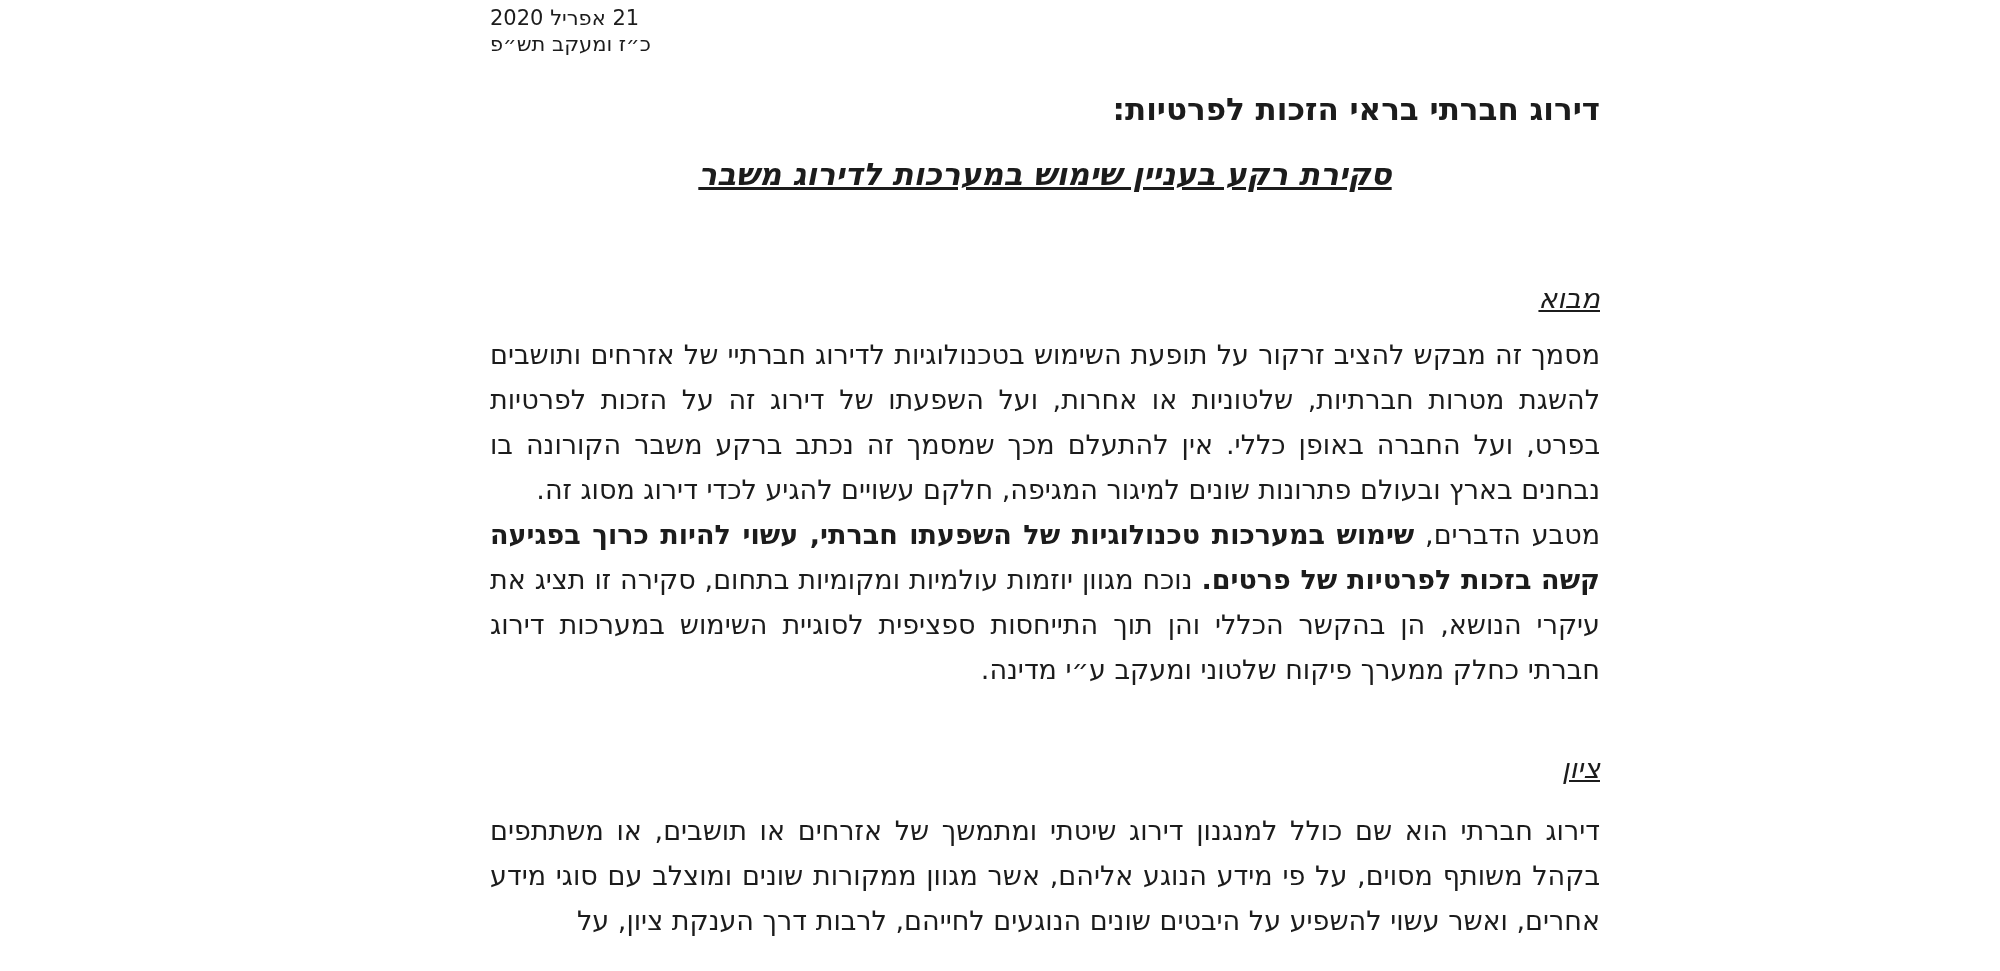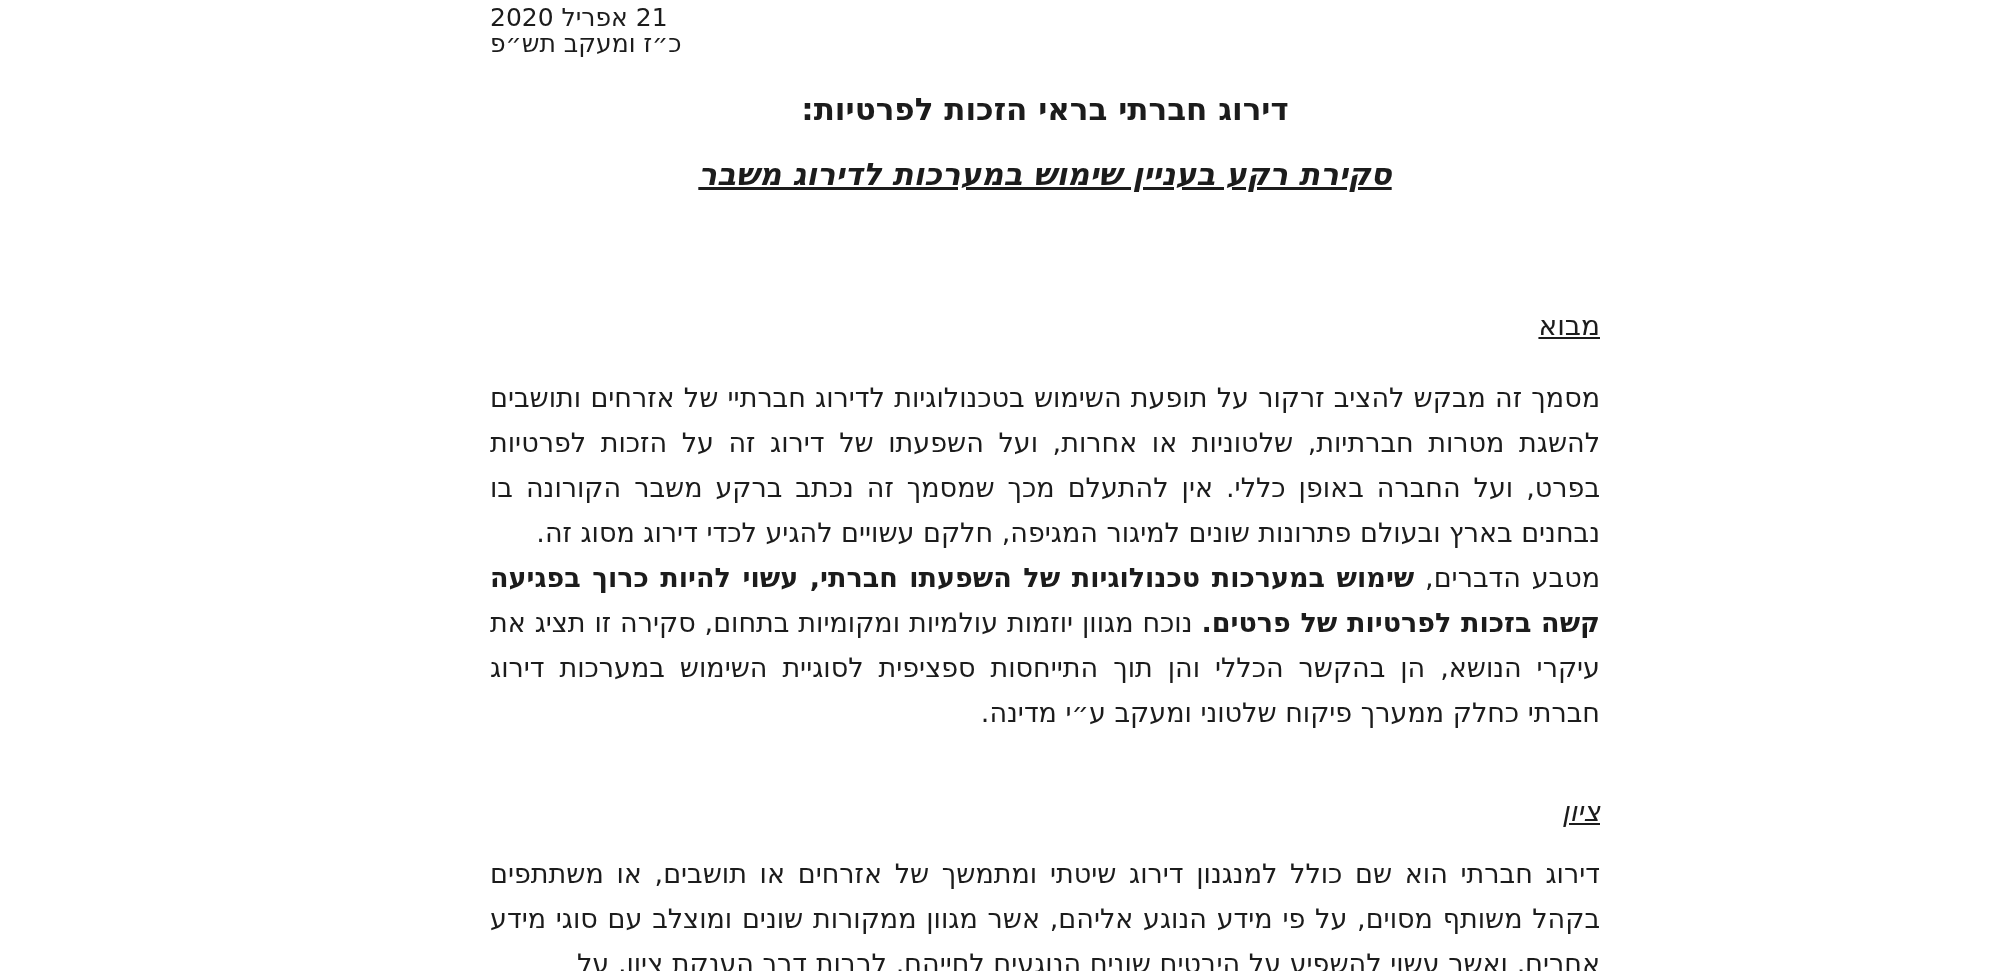--- a/index.html
+++ b/index.html
@@ -23,62 +23,63 @@
     position: absolute;
     left: 490px;
     top: 0;
     width: 1110px;
     direction: rtl;
     color: #1c1c1c;
   }
   .date-block {
     padding-top: 5px;
     text-align: left;
-    font-size: 25px;
+    font-size: 21px;
     line-height: 26px;
   }
   .doc-title {
     margin: 32px 0 0 0;
     font-size: 31px;
     font-weight: bold;
-    text-align: center;
+    text-align: right;
     line-height: 40px;
   }
   .doc-subtitle {
     margin: 25px 0 0 0;
     font-size: 31px;
     font-weight: bold;
     font-style: italic;
     text-decoration: underline;
     text-align: center;
     line-height: 40px;
   }
   .sec-heading {
     font-size: 28px;
     font-weight: normal;
     text-decoration: underline;
     text-align: right;
     line-height: 34px;
     margin: 0;
   }
   .sec-heading.intro {
-    margin-top: 115px;
+    margin-top: 88px;
+    font-style: italic;
   }
   .sec-heading.general {
     margin-top: 60px;
     font-style: italic;
   }
   .body-par {
     font-size: 27px;
     line-height: 45px;
     text-align: justify;
     margin: 0;
   }
   .body-par.first {
-    margin-top: 32px;
+    margin-top: 16px;
   }
   .body-par.after-heading {
     margin-top: 22px;
   }
   .b {
     font-weight: bold;
   }
 </style>
 </head>
 <body style="background: rgb(255, 255, 255);">

